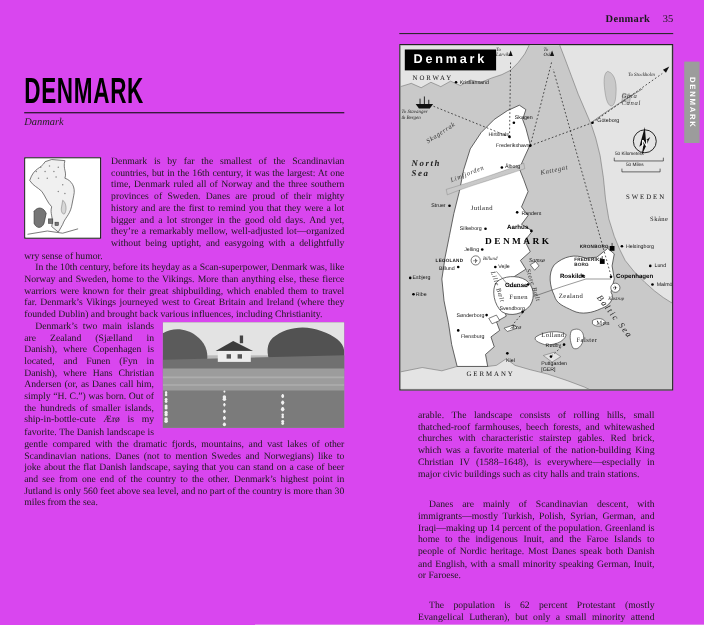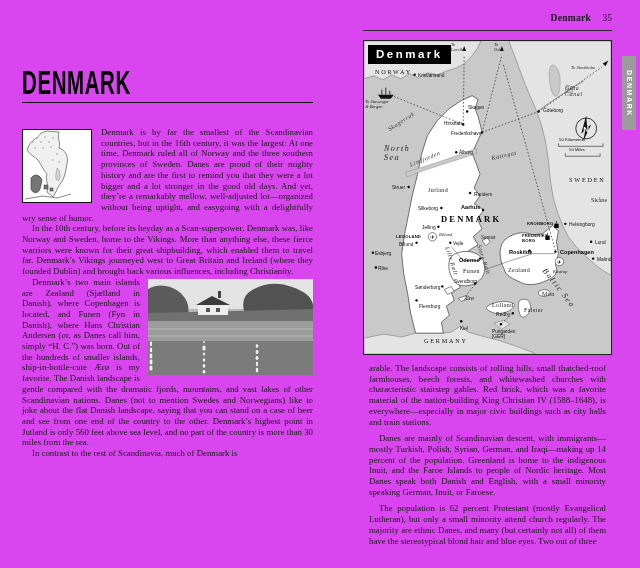--- a/index.html
+++ b/index.html
@@ -49,39 +49,40 @@
   .c-rg {font-family:"Liberation Serif",serif;font-size:6px;letter-spacing:.4px;color:#222;}
   .c-it2{font-family:"Liberation Serif",serif;font-style:italic;font-size:5.5px;color:#222;}
   .c-sea{font-family:"Liberation Serif",serif;font-style:italic;font-size:6px;letter-spacing:.6px;color:#333;}
   .c-sea2{font-family:"Liberation Serif",serif;font-style:italic;font-size:8px;letter-spacing:1.5px;color:#222;}
   .c-cn {font-family:"Liberation Serif",serif;font-size:6.2px;letter-spacing:1.8px;color:#111;}
   .c-dk {font-family:"Liberation Serif",serif;font-size:8.5px;font-weight:bold;letter-spacing:2.2px;color:#000;}
   .c-ti {font-family:"Liberation Serif",serif;font-style:italic;font-size:4.5px;color:#222;}
   .c-sc {font-family:"Liberation Sans",sans-serif;font-size:4.3px;color:#111;}
 
   .rbody{margin-top:8px;font-size:8.8px;line-height:10.7px;text-align:justify;}
-  .rbody p{margin:6px;text-indent:10px;}
+  .rbody p{margin:17px;text-indent:10px;}
   .rbody p.noindent{text-indent:0;}
 </style>
 </head>
 <body>
 
 <div class="page">
 
   <header class="runhead">
     <span class="rh-title">Denmark</span>
     <span class="rh-num">35</span>
   </header>
   <div class="headrule"></div>
 
   <div class="sidetab">DENMARK</div>
 
   <section class="leftcol">
     <h1 class="chtitle"><span class="squeeze">DENMARK</span></h1>
     <div class="titlerule"></div>
+    <div class="subtitle">Danmark</div>
 
     <div class="bodytext">
       <div class="inset">
         <svg width="68" height="72" viewBox="0 0 68 72">
           <rect x="0" y="0" width="68" height="72" fill="#ffffff"></rect>
           <path d="M4,20 C8,8 14,10 18,3 L24,1 L36,2 C34,10 38,12 36,18 C42,20 46,26 44,34 L42,44 C40,52 36,54 34,60 L30,67 L24,62 C26,54 22,50 24,44 C20,40 18,34 15,30 C11,26 7,25 4,20 Z" fill="#f0f0f0" stroke="#555" stroke-width="0.7"></path>
           <g fill="#8a8a8a">
             <circle cx="10" cy="12" r="0.7"></circle>
               <circle cx="14" cy="8" r="0.7"></circle>
               <circle cx="18" cy="12" r="0.7"></circle>
@@ -165,21 +166,20 @@
                 <circle cx="109" cy="74" r="0.9333333333333333"></circle>
                 <circle cx="3" cy="72" r="1.2666666666666666"></circle>
                 <circle cx="56" cy="70" r="1.6"></circle>
                 <circle cx="109" cy="68" r="0.8222222222222222"></circle>
                 <circle cx="3" cy="66" r="1.1555555555555554"></circle>
               </g>
           </svg>
         </span>
       </p>
       <p><span>Denmark’s two main islands are Zealand (Sjælland in Danish), where Copenhagen is located, and Funen (Fyn in Danish), where Hans Christian Andersen (or, as Danes call him, simply “H. C.”) was born. Out of the hundreds of smaller islands, ship-in-bottle-cute Ærø is my favorite. The Danish landscape is gentle compared with the dramatic fjords, mountains, and vast lakes of other Scandinavian nations. Danes (not to mention Swedes and Norwegians) like to joke about the flat Danish landscape, saying that you can stand on a case of beer and see from one end of the country to the other. Denmark’s highest point in Jutland is only 560 feet above sea level, and no part of the country is more than 30 miles from the sea.</span></p>
-      <p><span>In contrast to the rest of Scandinavia, much of Denmark is</span></p>
     </div>
   </section>
 
   <section class="rightcol">
     <div class="map">
       <svg id="mapsvg" width="247" height="313" viewBox="0 0 249 315" preserveAspectRatio="none">
         <rect x="0" y="0" width="249" height="315" fill="#c9c9c9"></rect>
 
         <path d="M0,0 H118 L114,8 L108,16 L101,23 L93,27 L84,30 L74,34 L64,32 L55,37 L46,33 L37,38 L28,34 L19,39 L10,35 L0,38 Z" fill="#e4e4e4" stroke="#6a6a6a" stroke-width="0.5"></path>
 
@@ -282,21 +282,21 @@
           <div class="ml c-ti" style="left: 1px; top: 59px;">To Stavanger
 &amp; Bergen</div>
           <div class="ml c-sea" style="left: 23px; top: 86px; transform: rotate(-33deg);">Skagerrak</div>
           <div class="ml c-ti" style="left: 207px; top: 25px;">To Stockholm</div>
           <div class="ml c-sea" style="left: 201px; top: 44px;">Göta
 Canal</div>
           <div class="ml c-t" style="left: 179px; top: 67px;">Göteborg</div>
           <div class="ml c-t" style="left: 104px; top: 64px;">Skagen</div>
           <div class="ml c-t" style="left: 80px; top: 80px;">Hirtshals</div>
           <div class="ml c-t" style="left: 87px; top: 90px;">Frederikshavn</div>
-          <div class="ml c-sea2" style="left: 20px; top: 104px;">North
+          <div class="ml c-sea2" style="left: 10px; top: 104px; font-weight: bold;">North
 Sea</div>
           <div class="ml c-sea" style="left: 45px; top: 121px; transform: rotate(-22deg);">Limfjorden</div>
           <div class="ml c-t" style="left: 95px; top: 109px;">Ålborg</div>
           <div class="ml c-sea" style="left: 127px; top: 114px; transform: rotate(-12deg);">Kattegat</div>
           <div class="ml c-cn" style="left: 205px; top: 136px;">SWEDEN</div>
           <div class="ml c-rg" style="left: 227px; top: 156px;">Skåne</div>
           <div class="ml c-t" style="left: 28px; top: 144px;">Struer</div>
           <div class="ml c-rg" style="left: 64px; top: 146px;">Jutland</div>
           <div class="ml c-t" style="left: 110px; top: 151px;">Randers</div>
           <div class="ml c-t" style="left: 54px; top: 165px;">Silkeborg</div>

